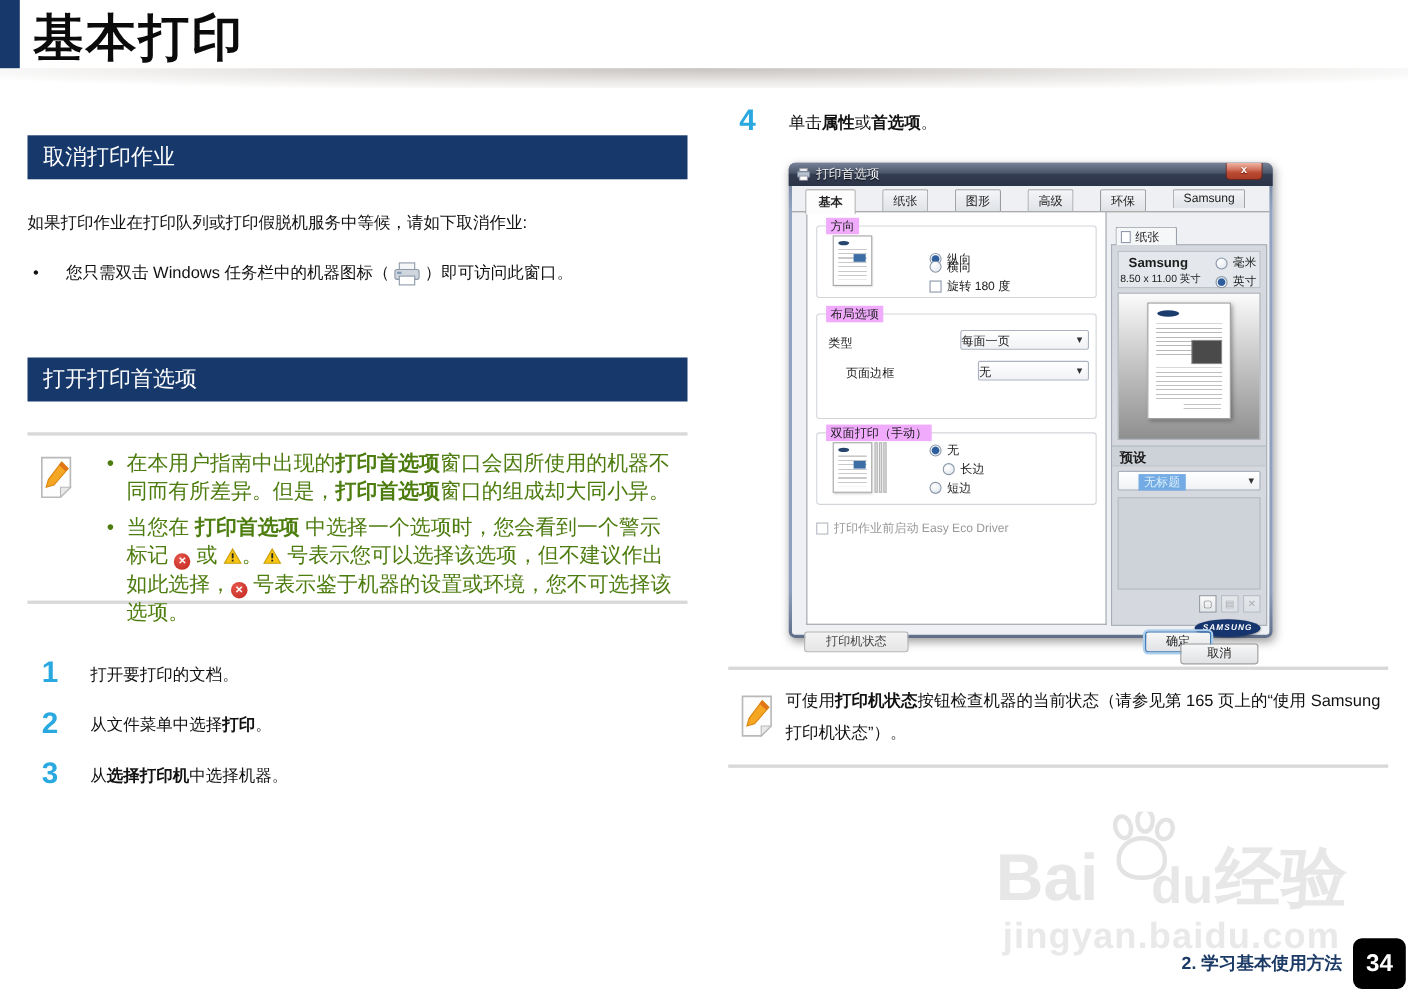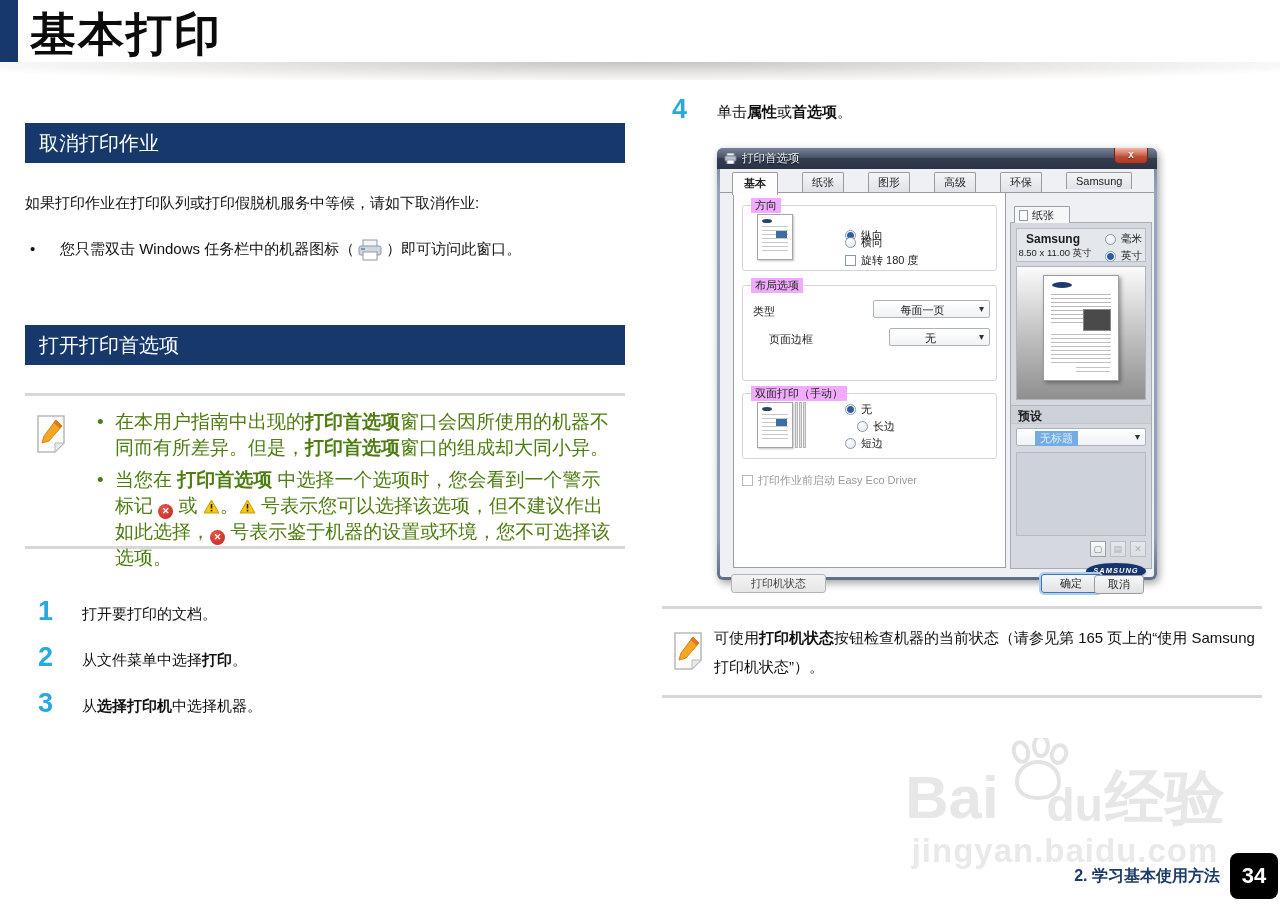--- a/index.html
+++ b/index.html
@@ -89,21 +89,21 @@
   .rrow { position:absolute; display:flex; align-items:center; gap:5px; }
   .radio { width:11px; height:11px; border-radius:50%; border:1px solid #8a97a8;
     background:radial-gradient(circle at 35% 30%, #fff, #dfe5ec); flex:0 0 auto; }
   .radio.on { background:radial-gradient(circle at 50% 50%, #2f5e9e 0 3px, #fff 4px); }
   .chk { width:11px; height:11px; border:1px solid #8a97a8; background:#fff; flex:0 0 auto; }
   .rlabel { font-size:11px; color:#1c1c1c; }
 
   .lbl { position:absolute; font-size:11px; color:#1c1c1c; }
   .combo { position:absolute; height:18px; border:1px solid #aab2bf; border-radius:2px;
     background:linear-gradient(180deg,#fff,#f0f2f5); }
-  .combo-text { position:absolute; left:0; right:18px; top:2px; text-align:center; font-size:11px; }
+  .combo-text { position:absolute; left:0; right:18px; top:2px; text-align:left; font-size:11px; }
   .combo-arrow::after { content:"▾"; position:absolute; right:5px; top:2px; font-size:10px; color:#333; }
 
   #eco-row { position:absolute; left:8px; top:280px; display:flex; gap:5px; align-items:center; color:#999; font-size:11px; }
   #eco-row .chk { border-color:#b3b9c2; }
 
   .dlg-right { position:absolute; left:290px; top:23px; width:142px; height:377px; }
   .mini-tab { position:absolute; left:4px; top:14px; width:56px; height:17px; background:#f6f7f9;
     border:1px solid #9aa0a9; border-bottom:none; display:flex; align-items:center; gap:4px;
     padding-left:4px; font-size:11px; z-index:2; border-radius:2px 2px 0 0; }
   .mini-page { width:9px; height:11px; background:#fff; border:1px solid #8f9aab; }
@@ -138,21 +138,21 @@
   .mini-btn.dis { opacity:.45; }
   .samsung { position:absolute; right:5px; top:340px; width:60px; height:16px; border-radius:50%;
     background:#16356f; color:#fff; font-size:7.5px; font-weight:bold; font-style:italic;
     text-align:center; line-height:16px; letter-spacing:1px; box-shadow:0 1px 2px rgba(0,0,0,.4); }
 
   .dlg-bottom { position:absolute; left:0; right:0; top:400px; height:29px; }
   .btn { position:absolute; height:19px; border:1px solid #9b9b9b; border-radius:3px;
     background:linear-gradient(180deg,#f7f7f7,#e0e2e5); font-size:11px; text-align:center; line-height:17px; color:#222; }
   #btn-status { left:11px; top:5px; width:95px; background:linear-gradient(180deg,#f3f3f3,#e6e6e6); border-color:#b3b3b3; color:#444; }
   #btn-ok { left:321px; top:5px; width:60px; border:1px solid #3a77b5; box-shadow:0 0 0 2px #aecfec; }
-  #btn-cancel { right:10px; top:6px; width:50px; }
+  #btn-cancel { right:10px; top:16px; width:71px; }
 
   
   #watermark { position:absolute; left:860px; top:738px; width:410px; text-align:center; color:#e7e7e7; }
   #wm-row { display:flex; align-items:flex-end; justify-content:center; gap:2px; }
   .wm-big { font-size:60px; font-weight:bold; line-height:60px; }
   .wm-du { font-size:46px; font-weight:bold; line-height:46px; }
   #wm-paw { margin-bottom:26px; margin-right:-30px; }
   #wm-url { font-size:33px; font-weight:bold; color:#e9e9e9; margin-top:4px; letter-spacing:1px; }
   #footer-chapter { position:absolute; left:900px; top:866px; width:320px; text-align:right;
     color:#1b3a66; font-weight:bold; font-size:16px; }

